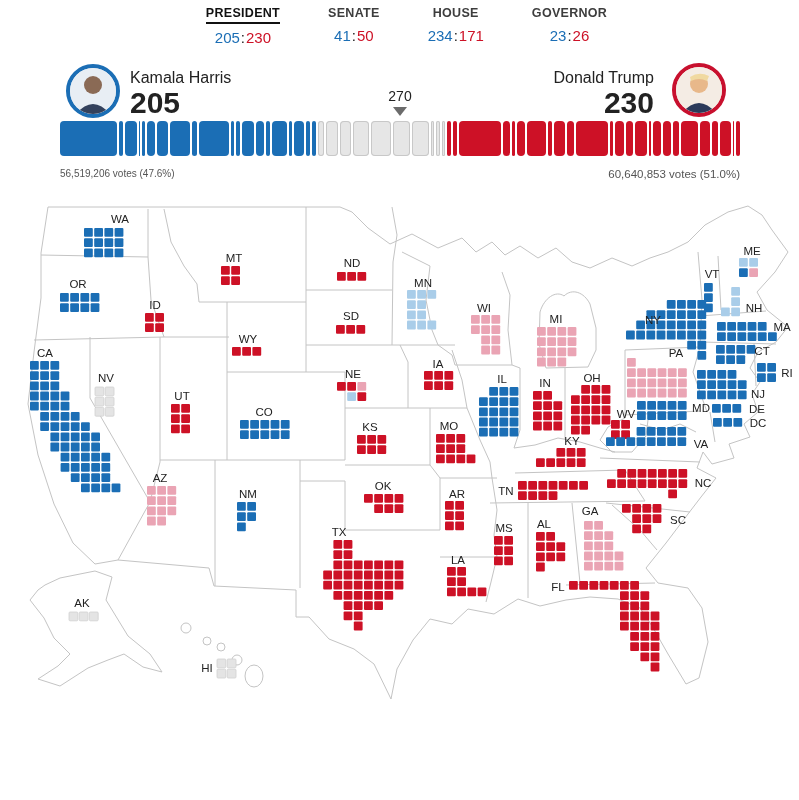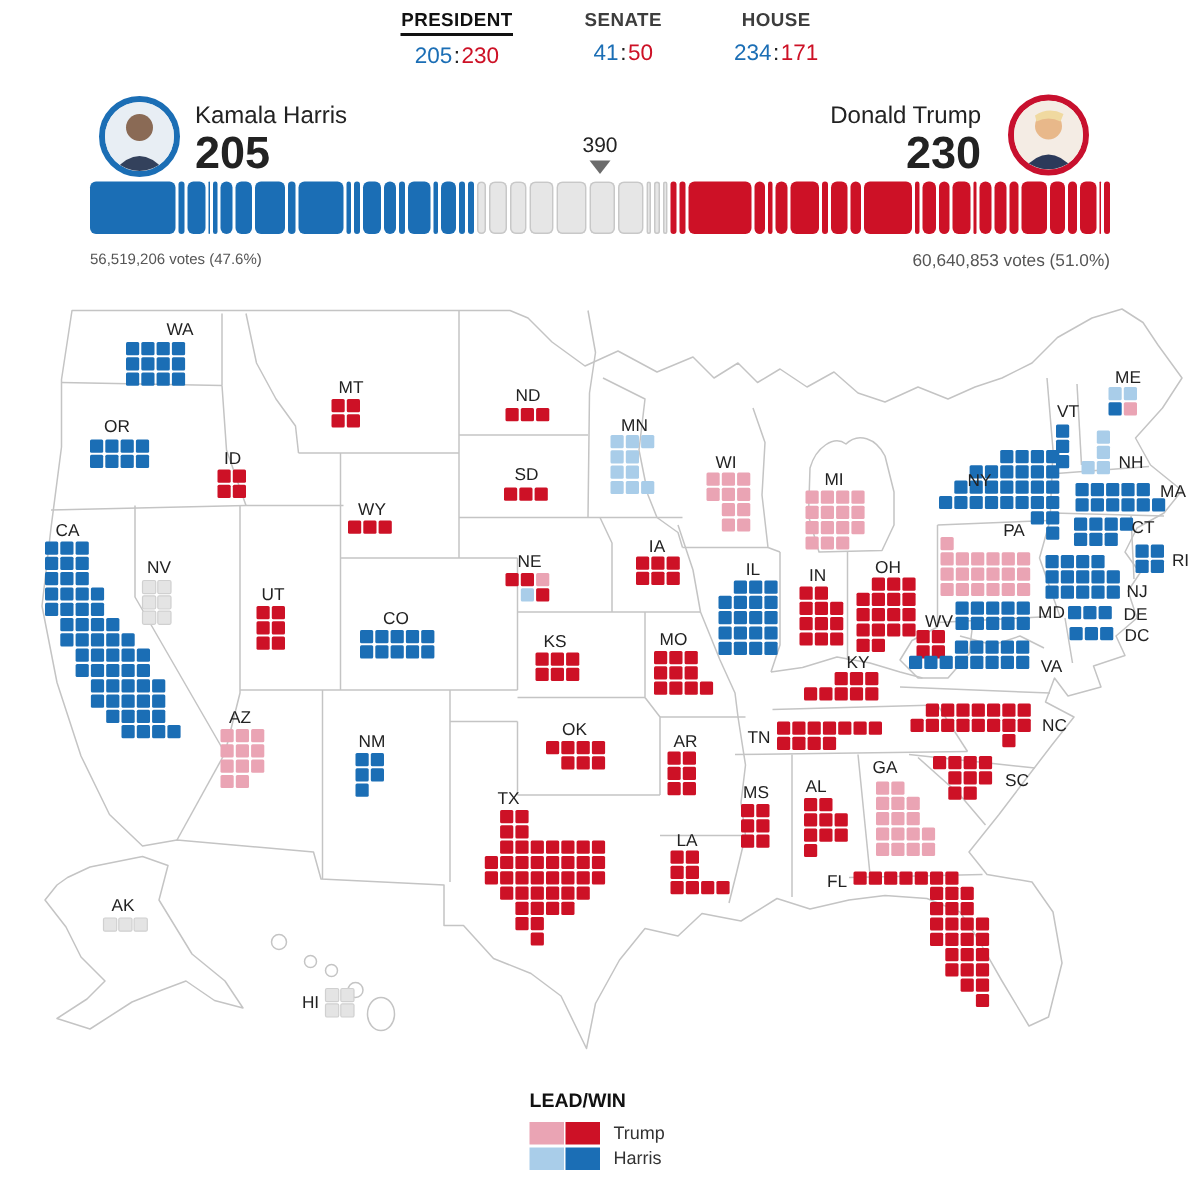--- a/index.html
+++ b/index.html
@@ -825,20 +825,24 @@
         <div class="tab-vals"><span class="dem">205</span><span class="colon">:</span><span class="rep">230</span></div>
       </div>
       <div class="tab">
         <div class="tab-label">SENATE</div>
         <div class="tab-vals"><span class="dem">41</span><span class="colon">:</span><span class="rep">50</span></div>
       </div>
       <div class="tab">
         <div class="tab-label">HOUSE</div>
         <div class="tab-vals"><span class="dem">234</span><span class="colon">:</span><span class="rep">171</span></div>
       </div>
+      <div class="tab">
+        <div class="tab-label">GOVERNOR</div>
+        <div class="tab-vals"><span class="dem">23</span><span class="colon">:</span><span class="rep">26</span></div>
+      </div>
     </div>
 
   <div class="avatar h">
     <svg width="46" height="46" viewBox="0 0 46 46">
       <rect width="46" height="46" fill="#e8eef4"></rect>
       <circle cx="23" cy="17" r="9" fill="#8a6a55"></circle>
       <path d="M6,46 Q23,26 40,46 Z" fill="#33415c"></path>
     </svg>
   </div>
   <div id="harris-name">Kamala Harris</div>
@@ -848,21 +852,21 @@
     <svg width="46" height="46" viewBox="0 0 46 46">
       <rect width="46" height="46" fill="#f4ece4"></rect>
       <circle cx="23" cy="17" r="9" fill="#e8b88a"></circle>
       <path d="M14,10 Q23,4 33,9 L31,14 Q23,10 15,14 Z" fill="#f0d9a0"></path>
       <path d="M6,46 Q23,26 40,46 Z" fill="#2c3a5a"></path>
     </svg>
   </div>
   <div id="trump-name">Donald Trump</div>
   <div id="trump-ev">230</div>
 
-  <div id="threshold">390</div>
+  <div id="threshold">270</div>
   <div id="threshold-tick"></div>
 
   <div id="ev-bar">
       <div class="seg harris" style="flex-grow: 54;"></div>
       <div class="seg harris" style="flex-grow: 3;"></div>
       <div class="seg harris" style="flex-grow: 12;"></div>
       <div class="seg harris" style="flex-grow: 1;"></div>
       <div class="seg harris" style="flex-grow: 2;"></div>
       <div class="seg harris" style="flex-grow: 8;"></div>
       <div class="seg harris" style="flex-grow: 10;"></div>
@@ -911,27 +915,14 @@
       <div class="seg trump" style="flex-grow: 16;"></div>
       <div class="seg trump" style="flex-grow: 9;"></div>
       <div class="seg trump" style="flex-grow: 6;"></div>
       <div class="seg trump" style="flex-grow: 10;"></div>
       <div class="seg trump" style="flex-grow: 1;"></div>
       <div class="seg trump" style="flex-grow: 4;"></div>
     </div>
   <div id="votes-left">56,519,206 votes (47.6%)</div>
   <div id="votes-right">60,640,853 votes (51.0%)</div>
 
-  <div id="legend">
-    <div id="legend-title">LEAD/WIN</div>
-    <div class="legend-row">
-      <span class="swatch" id="sw-trump-lead" style="background: rgb(234, 164, 180);"></span>
-      <span class="swatch" id="sw-trump-win" style="background: rgb(205, 17, 38);"></span>
-      <span class="legend-label">Trump</span>
-    </div>
-    <div class="legend-row" style="margin-top:1px">
-      <span class="swatch" id="sw-harris-lead" style="background: rgb(169, 205, 233);"></span>
-      <span class="swatch" id="sw-harris-win" style="background: rgb(27, 110, 181);"></span>
-      <span class="legend-label">Harris</span>
-    </div>
-  </div>
 
 </div>
 
 </body></html>

